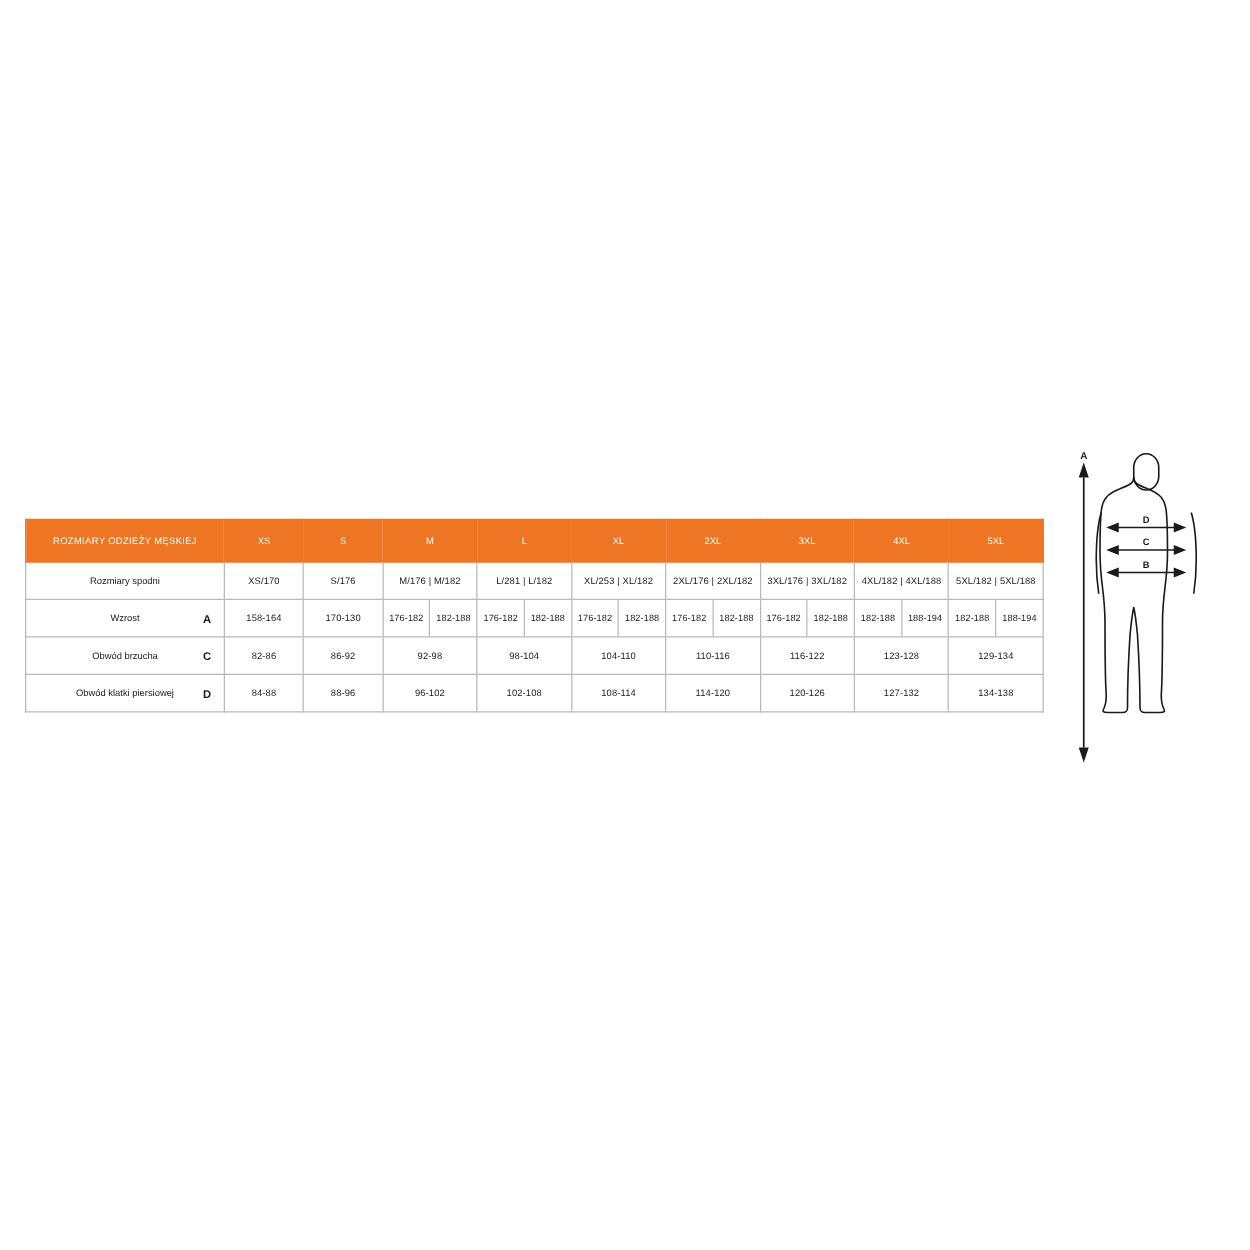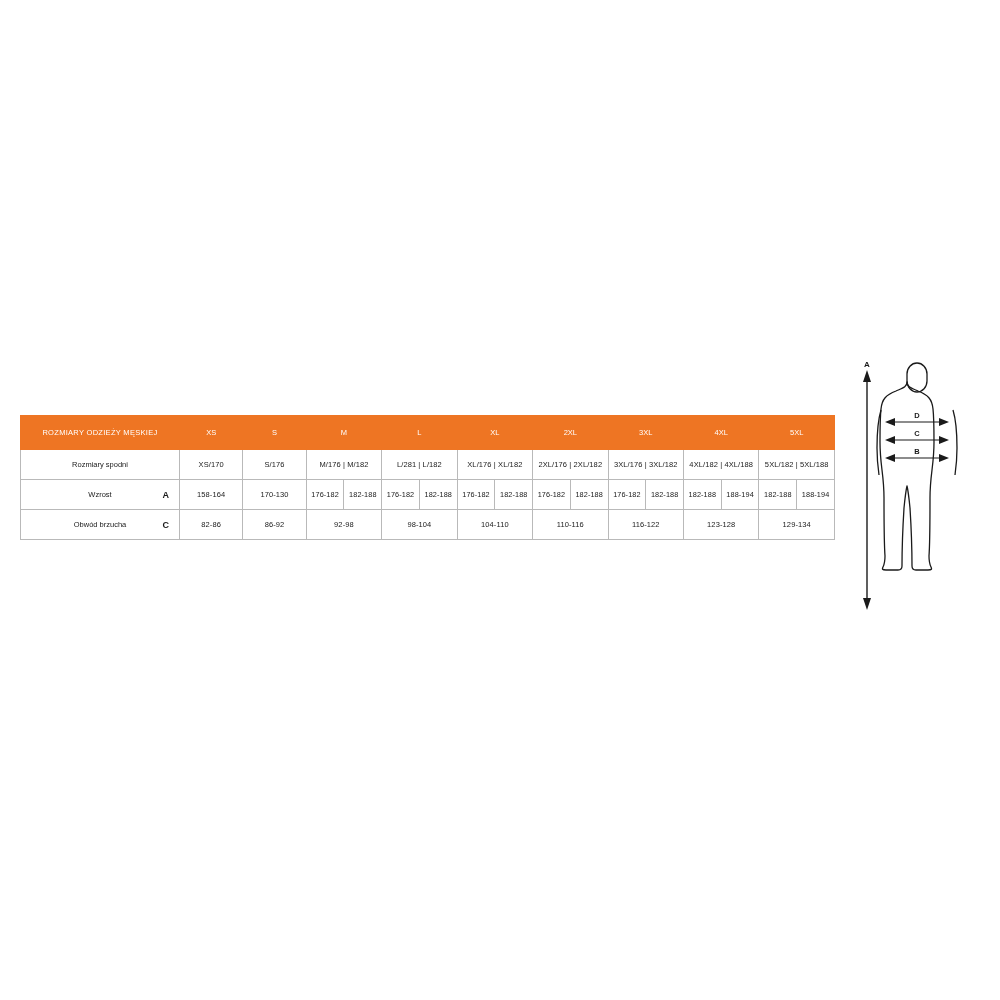--- a/index.html
+++ b/index.html
@@ -134,21 +134,21 @@
 
         <tr>
           <td class="row-label">
             <span>Rozmiary spodni</span>
             <span class="letter"></span>
           </td>
           <td class="cell">XS/170</td>
           <td class="cell">S/176</td>
           <td class="cell">M/176 | M/182</td>
           <td class="cell">L/281 | L/182</td>
-          <td class="cell">XL/176 | XL/182</td>
+          <td class="cell">XL/253 | XL/182</td>
           <td class="cell">2XL/176 | 2XL/182</td>
           <td class="cell">3XL/176 | 3XL/182</td>
           <td class="cell">4XL/182 | 4XL/188</td>
           <td class="cell">5XL/182 | 5XL/188</td>
         </tr>
 
         <tr>
           <td class="row-label">
             <span>Wzrost</span>
             <span class="letter">A</span>
@@ -237,20 +237,35 @@
           <td class="cell">86-92</td>
           <td class="cell">92-98</td>
           <td class="cell">98-104</td>
           <td class="cell">104-110</td>
           <td class="cell">110-116</td>
           <td class="cell">116-122</td>
           <td class="cell">123-128</td>
           <td class="cell">129-134</td>
         </tr>
 
+        <tr>
+          <td class="row-label">
+            <span>Obwód klatki piersiowej</span>
+            <span class="letter">D</span>
+          </td>
+          <td class="cell">84-88</td>
+          <td class="cell">88-96</td>
+          <td class="cell">96-102</td>
+          <td class="cell">102-108</td>
+          <td class="cell">108-114</td>
+          <td class="cell">114-120</td>
+          <td class="cell">120-126</td>
+          <td class="cell">127-132</td>
+          <td class="cell">134-138</td>
+        </tr>
       </tbody>
     </table>
   </div>
 
   <div class="figure">
     <svg width="140" height="260" viewBox="0 0 140 260">
 
       <g>
         <line x1="22" y1="22" x2="22" y2="238" stroke="#1a1a1a" stroke-width="1.4"></line>
         <polygon points="22,10 18,22 26,22" fill="#1a1a1a"></polygon>

